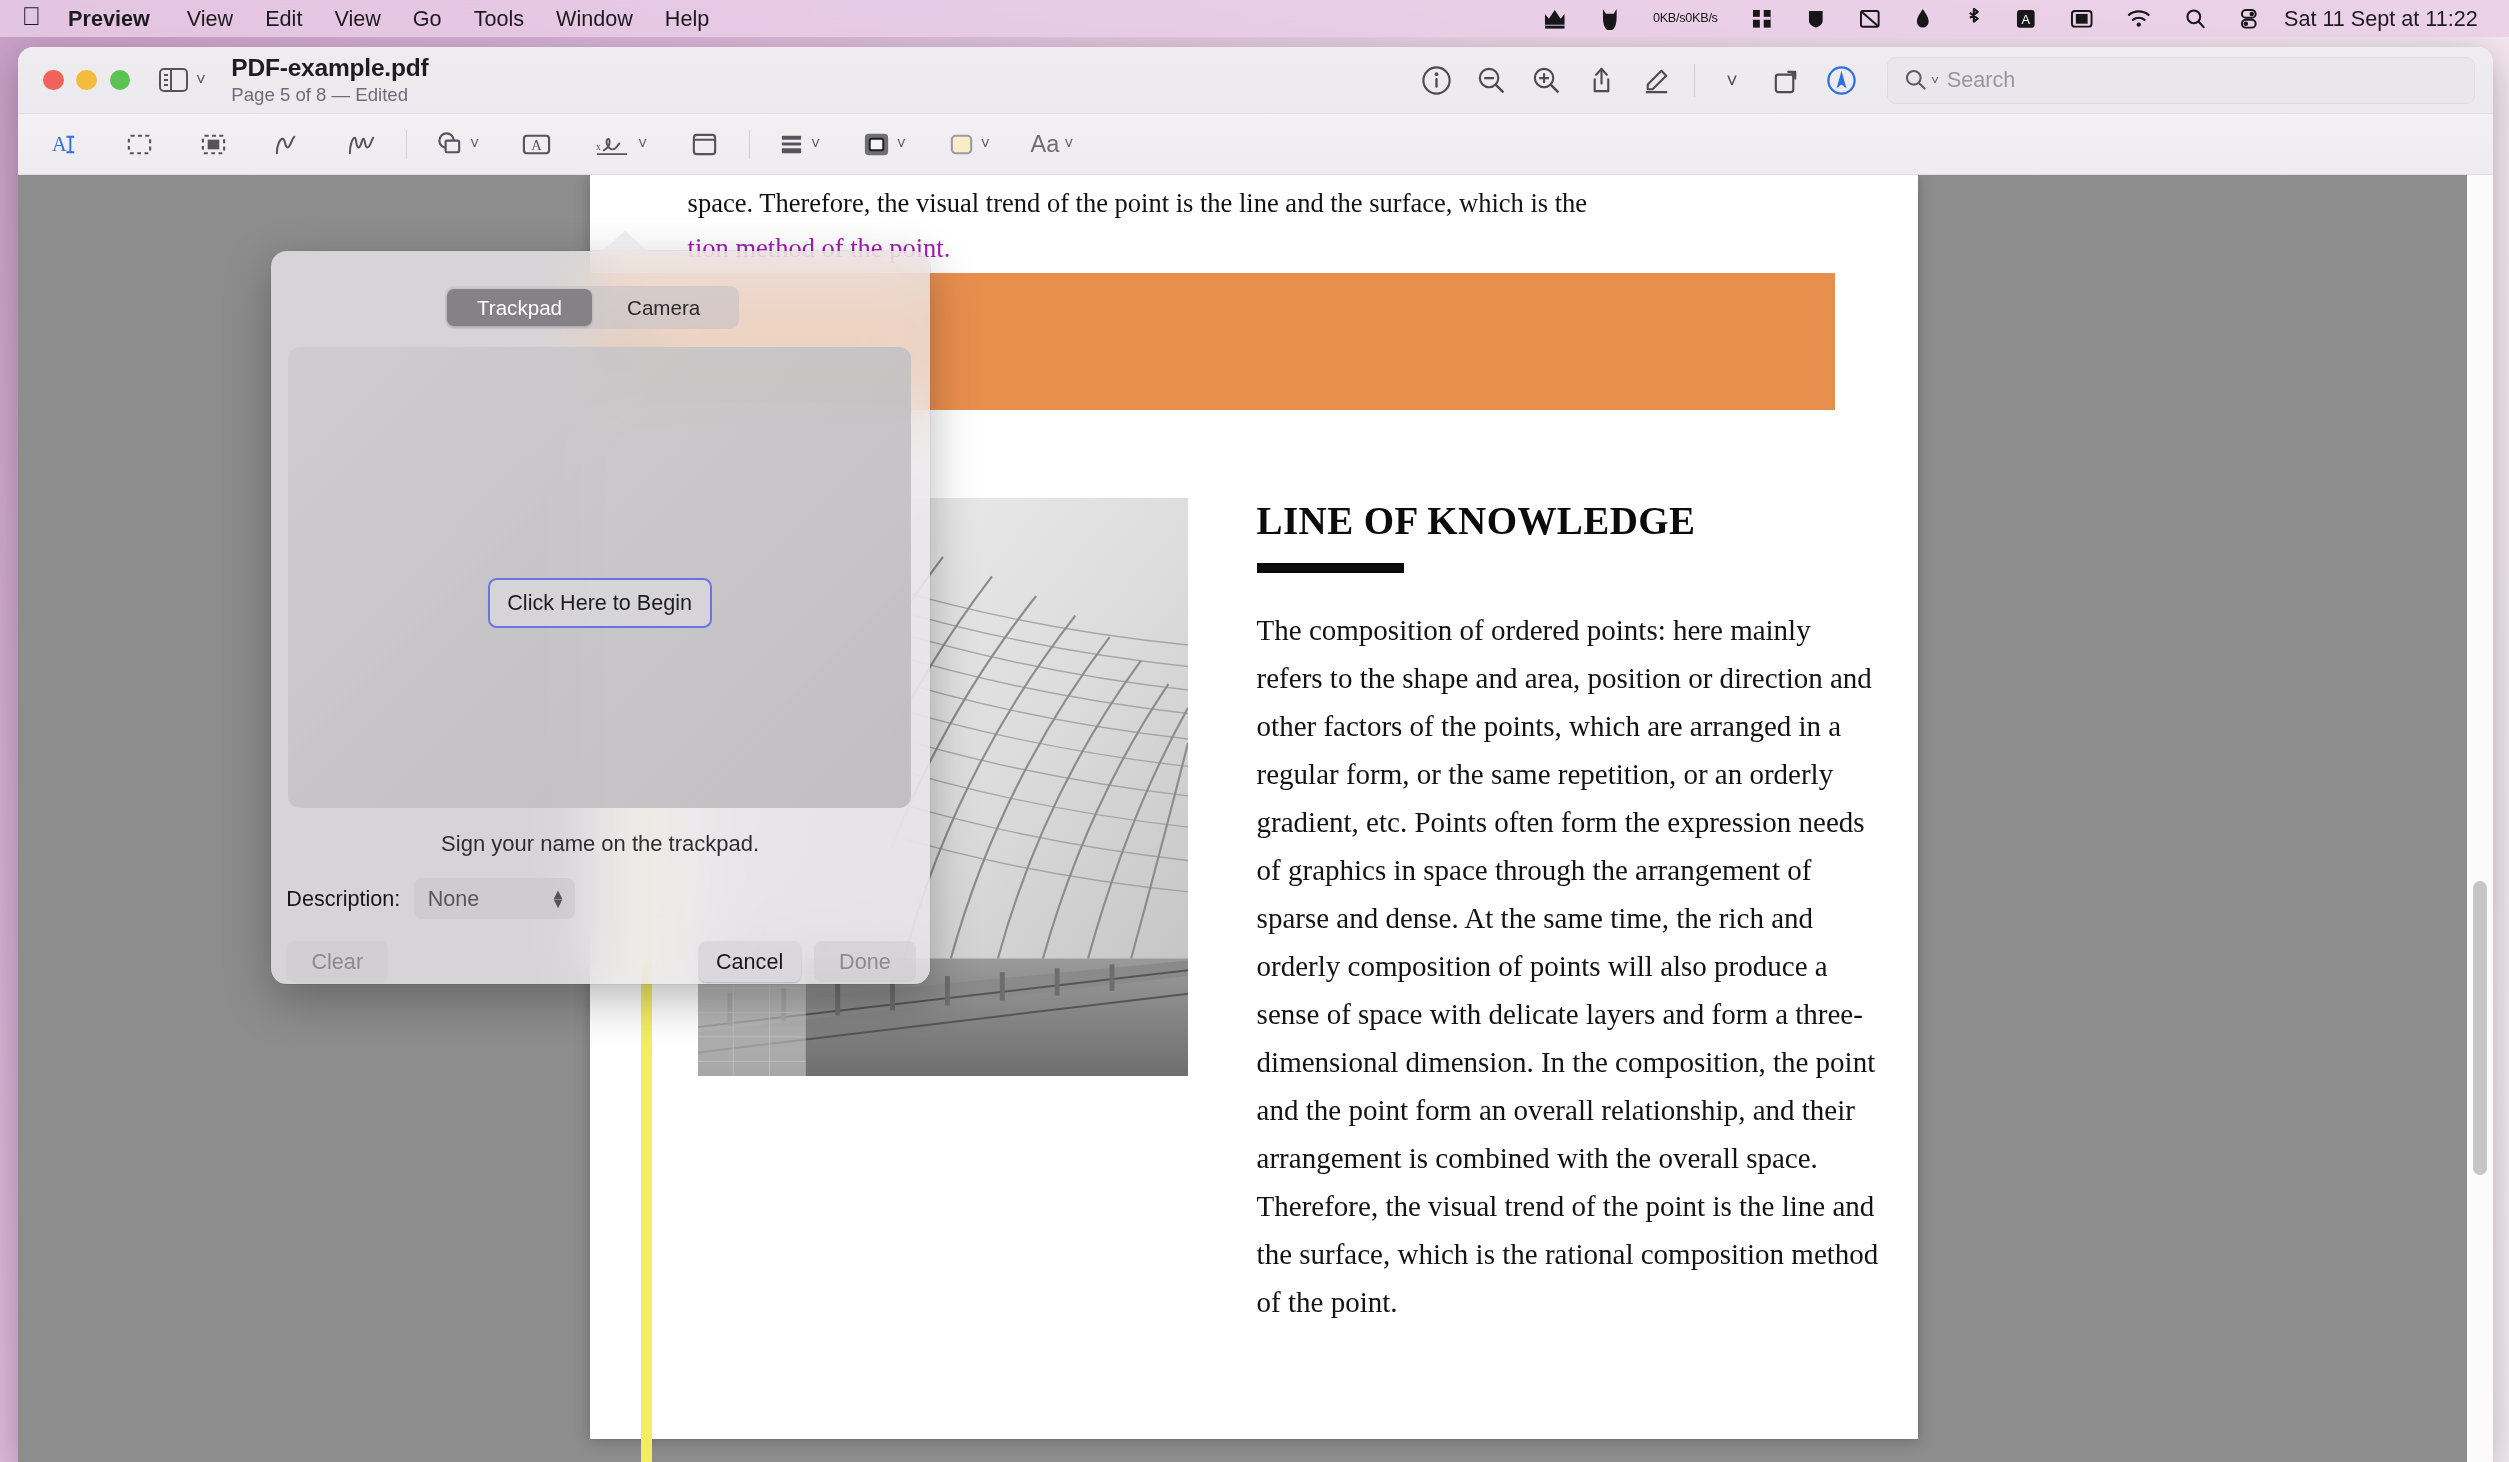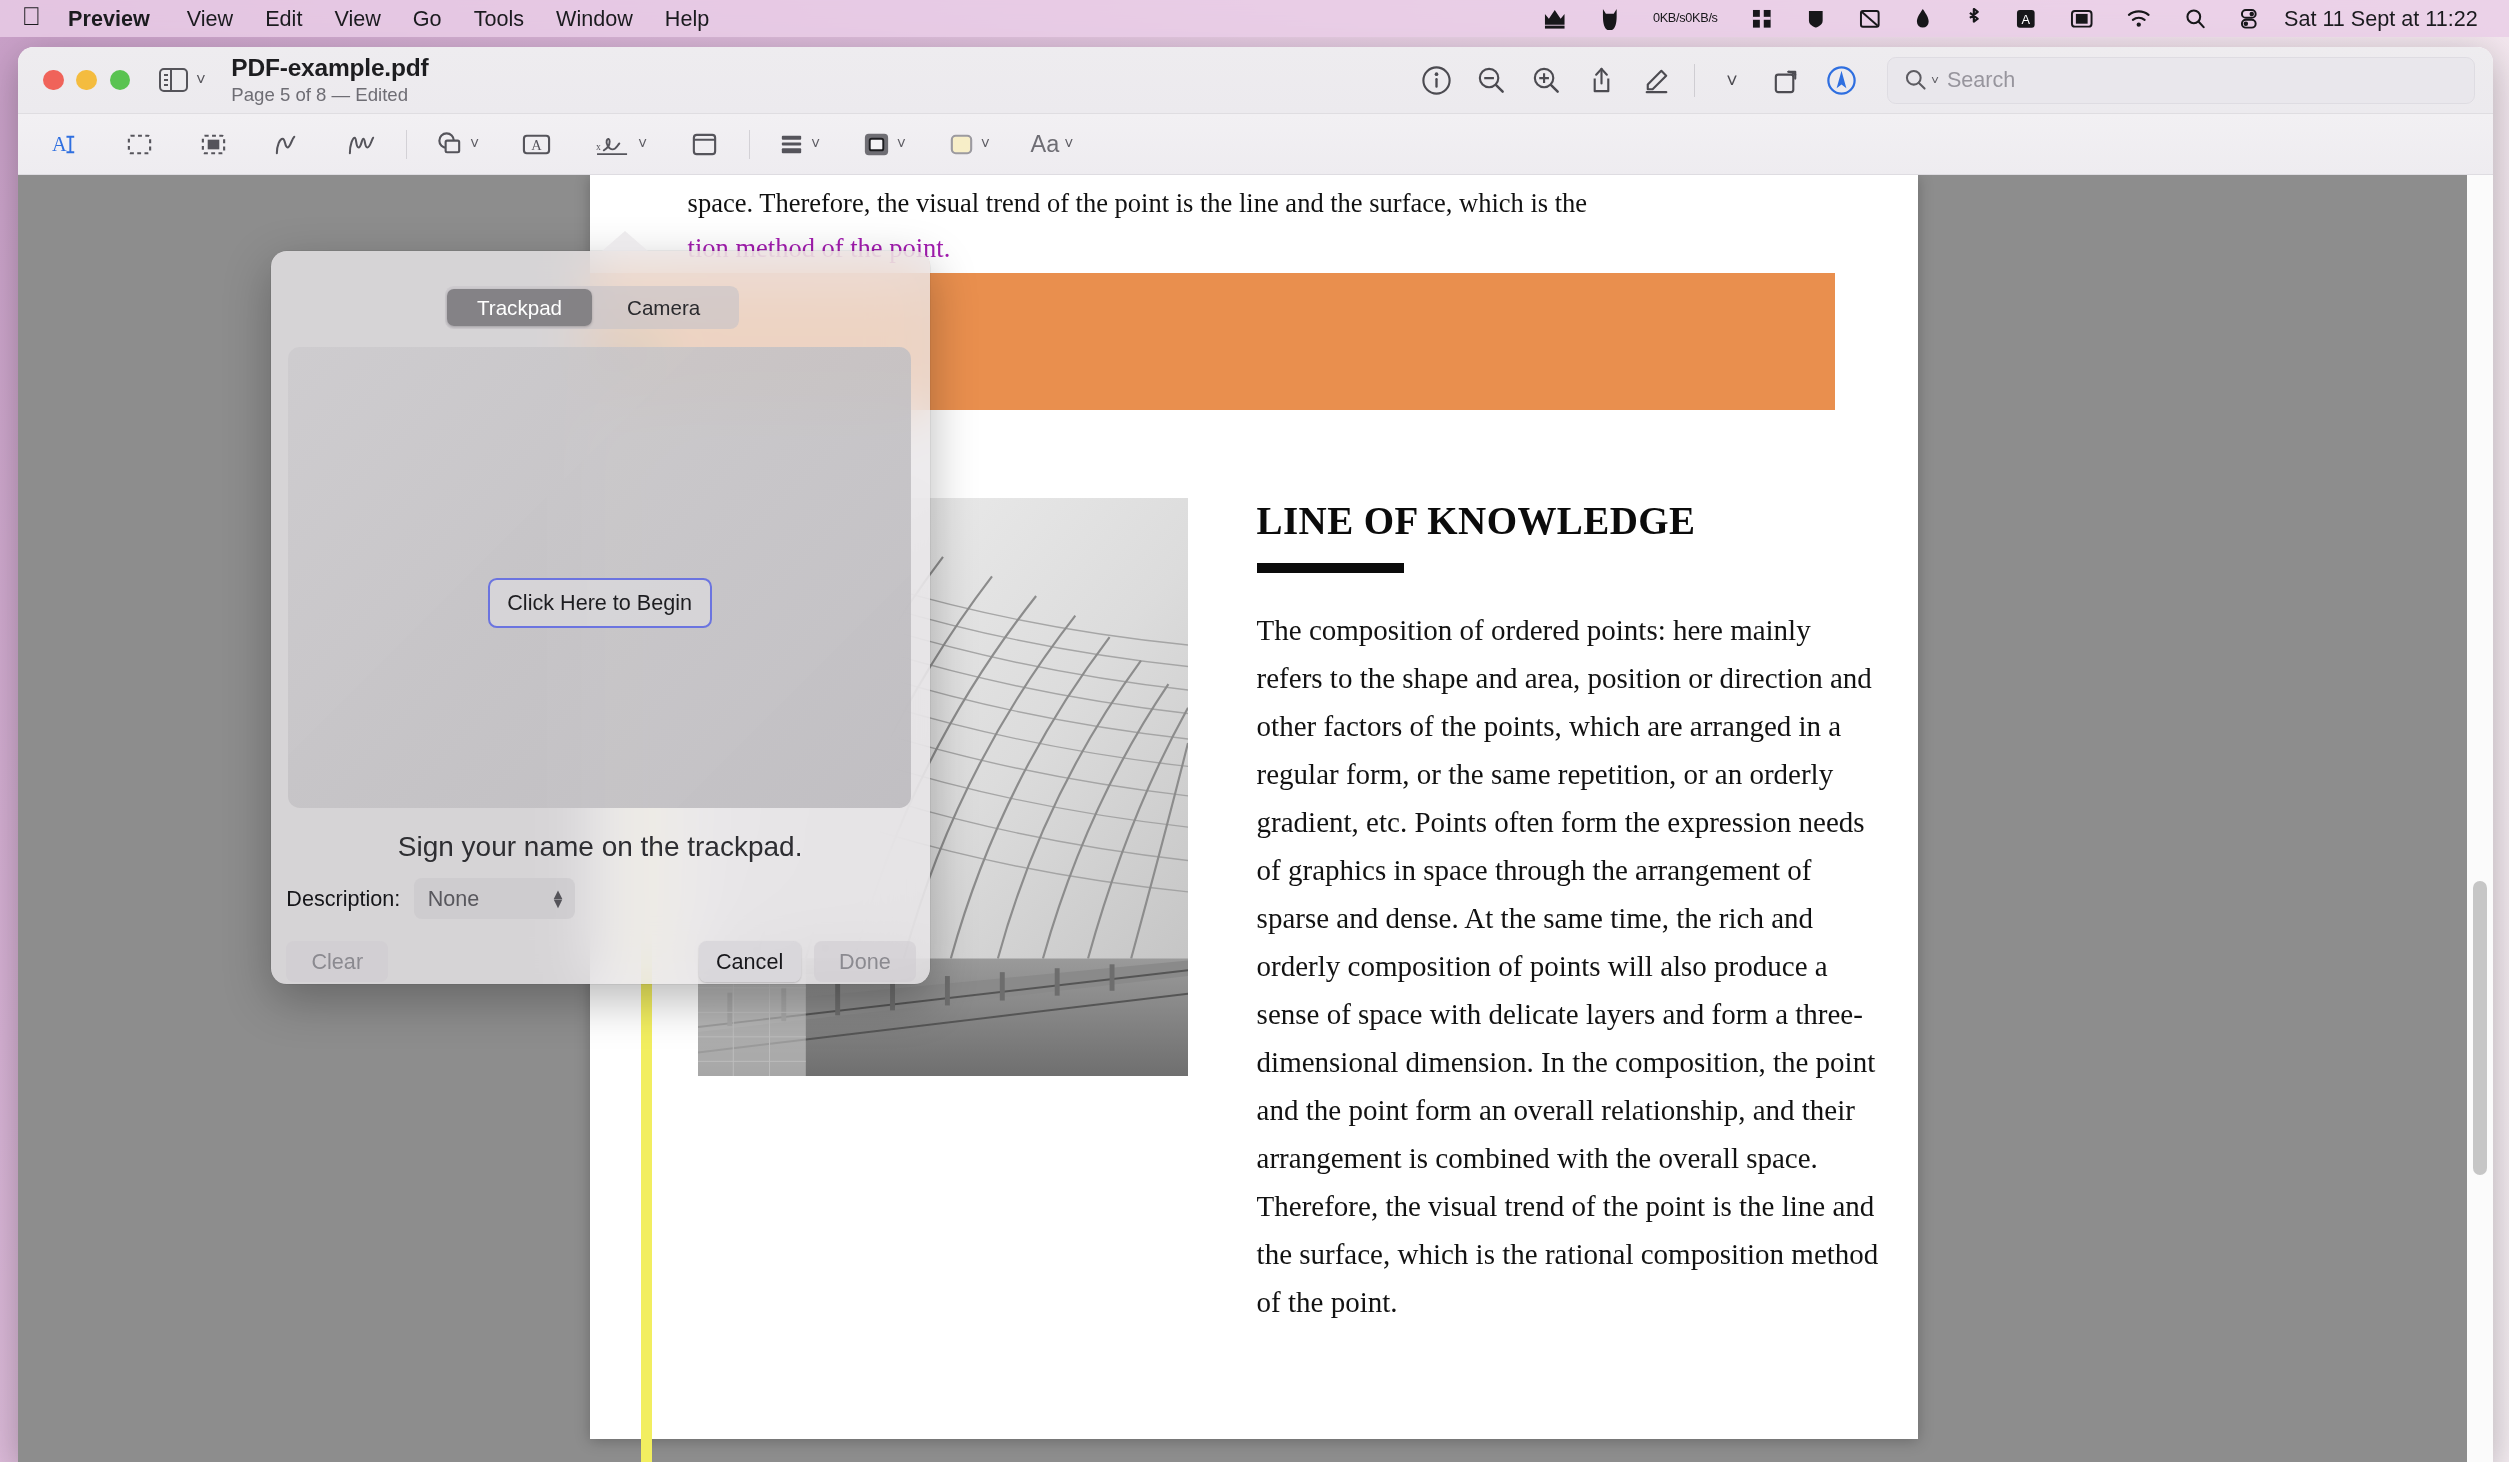--- a/index.html
+++ b/index.html
@@ -223,21 +223,21 @@
   .begin-btn {
     position: absolute; left: 50%; top: 231px; transform: translateX(-50%);
     padding: 9.8px 17.6px;
     border: 2.9px solid #6b74e0;
     border-radius: 8.8px;
     background: rgba(226,224,228,0.55);
     font-size: 21.6px; color: #1d1d20; white-space: nowrap;
   }
   .pad-hint {
     position: absolute; left: 0; right: 0; top: 580px;
-    text-align: center; font-size: 28px; color: #2e2e32;
+    text-align: center; font-size: 22px; color: #2e2e32;
   }
   .desc-row {
     position: absolute; left: 15.7px; top: 627px;
     display: flex; align-items: center; gap: 13.7px;
   }
   .desc-label { font-size: 21.6px; color: #16161a; }
   .desc-select {
     width: 161px; height: 41px;
     background: rgba(200,198,202,0.58);
     border-radius: 7.8px;

